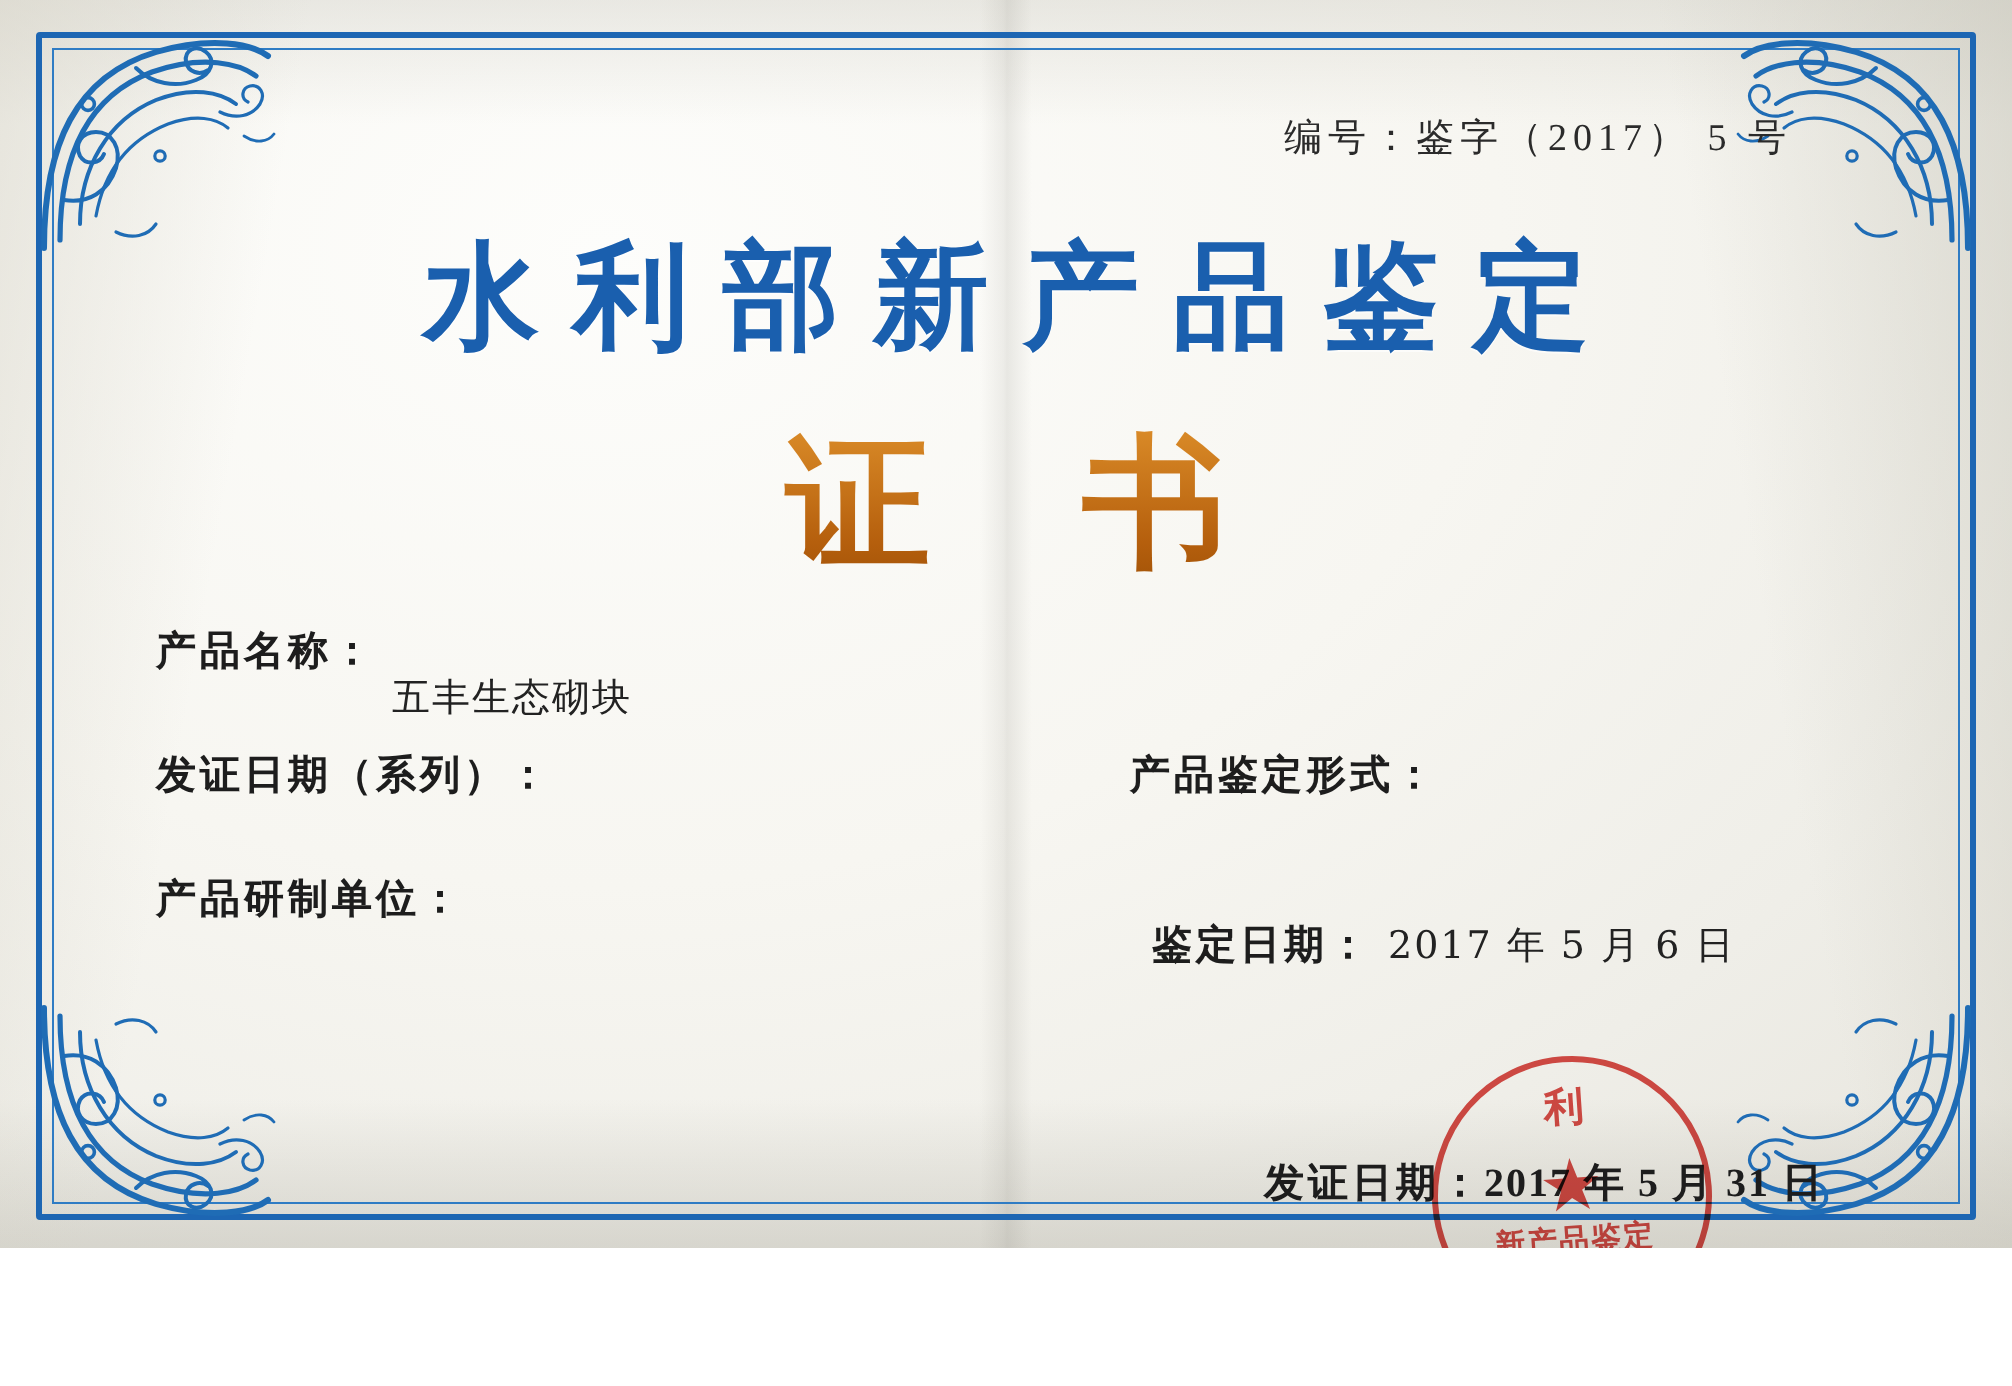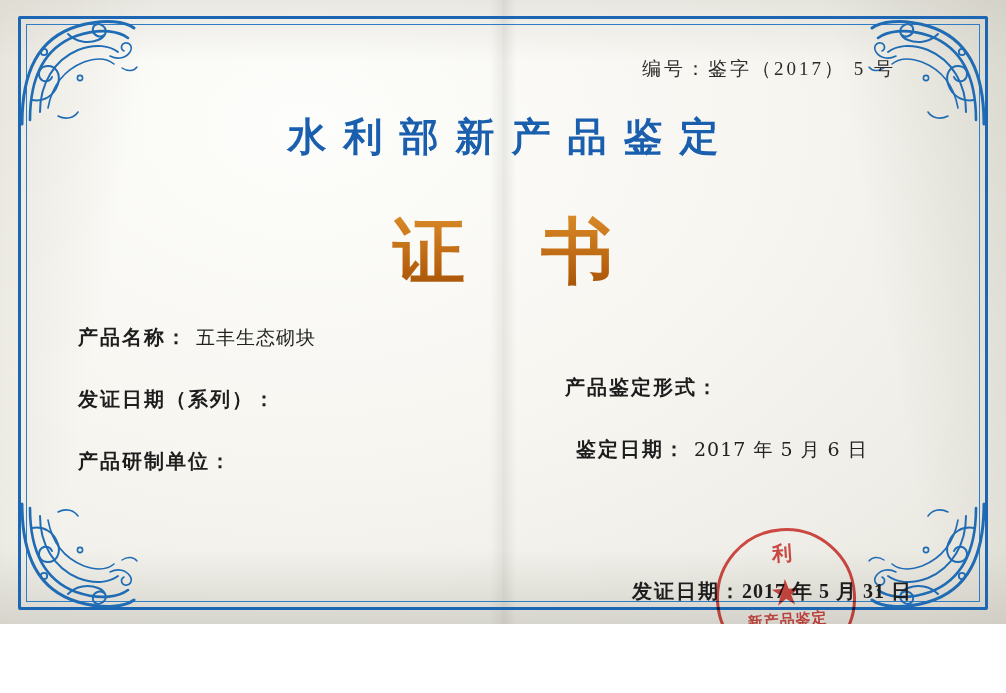--- a/index.html
+++ b/index.html
@@ -89,21 +89,21 @@
   }
 
   .title-main {
     position: absolute;
     top: 110px;
     left: 0;
     right: 0;
     text-align: center;
     font-family: Liberation Sans, sans-serif;
     font-weight: bold;
-    font-size: 39px;
+    font-size: 58px;
     letter-spacing: 17px;
     text-indent: 17px;
     color: #1a5fae;
     text-shadow: 0 1px 0 rgba(255,255,255,0.6);
   }
   .title-sub {
     position: absolute;
     top: 204px;
     left: 0;
     right: 0;
@@ -140,23 +140,24 @@
   .val {
     font-size: 20px;
     color: #2a2a2a;
     letter-spacing: 1px;
     white-space: nowrap;
   }
   .val.hand {
     font-family: "DejaVu Serif", "Liberation Serif", serif;
     color: #222;
     font-size: 19px;
-  }
-
-  .cell-left  { position: absolute; left: 0;     top: 12px; display: flex; align-items: center; gap: 8px; }
+    margin-top: 24px;
+  }
+
+  .cell-left  { position: absolute; left: 0;     top: 0; display: flex; align-items: flex-start; gap: 8px; }
   .cell-right { position: absolute; left: 487px; top: 0; display: flex; align-items: baseline; gap: 8px; }
 
   .row-3 .cell-right { left: 498px; }
 
   .issue-date {
     position: absolute;
     left: 632px;
     top: 578px;
     font-size: 20px;
     font-weight: bold;

